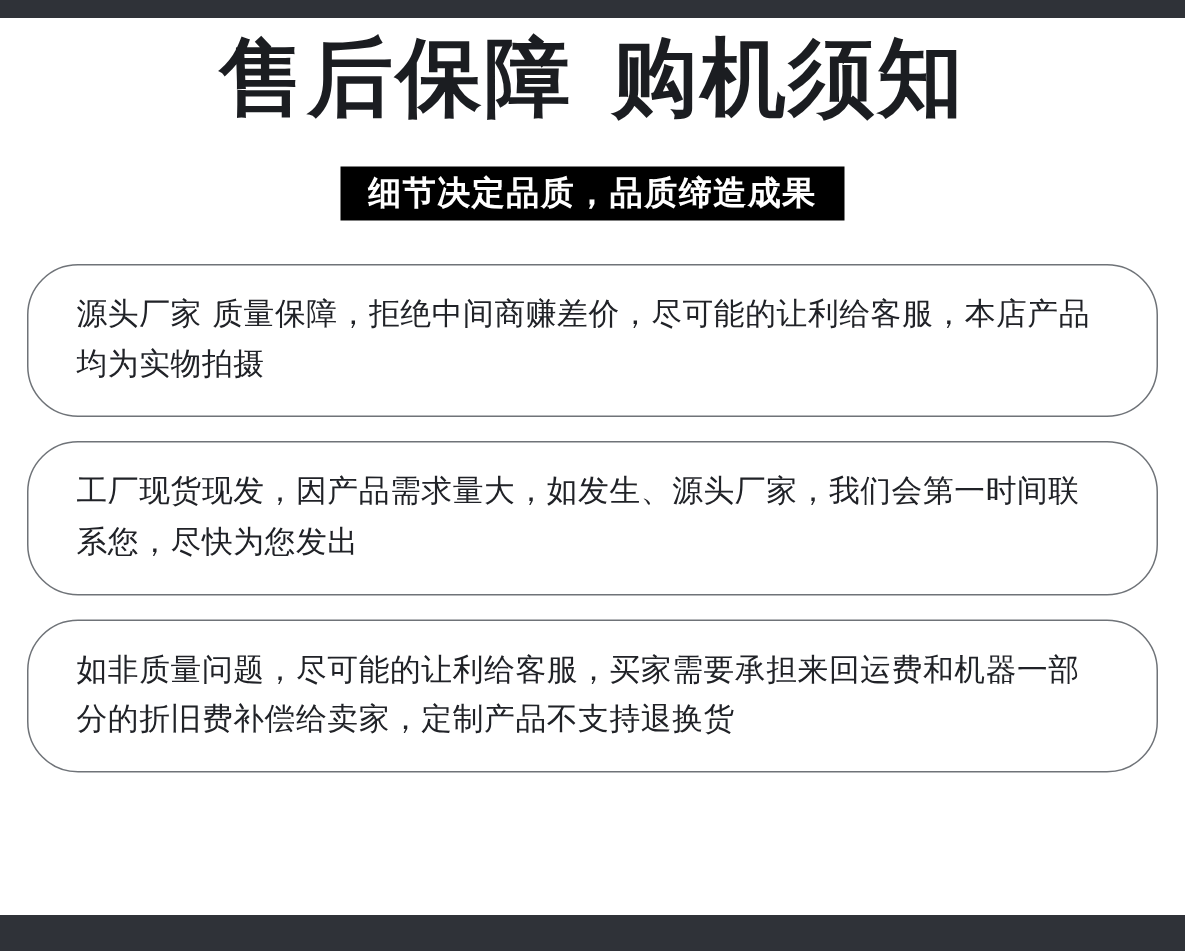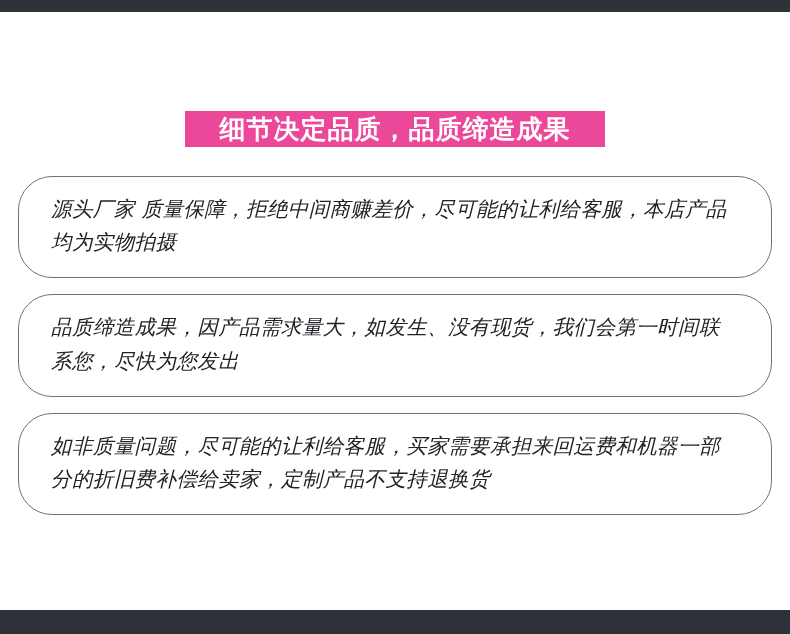--- a/index.html
+++ b/index.html
@@ -60,25 +60,25 @@
     display: inline-block;
     width: 26px;
   }
 
   
   .sub-banner {
     position: absolute;
     left: 50%;
     transform: translateX(-50%);
     top: 111px;
-    width: 420px;
+    width: 336px;
     height: 36px;
-    background: #ec4899;
+    background: #000000;
     color: #ffffff;
-    font-size: 26px;
+    font-size: 22px;
     font-weight: bold;
     letter-spacing: 1px;
     display: flex;
     align-items: center;
     justify-content: center;
     box-sizing: border-box;
   }
 
   
   .notes {
@@ -99,43 +99,45 @@
     min-height: 86px;
     display: flex;
     align-items: center;
   }
   .note-text {
     font-size: 20.5px;
     line-height: 1.62;
     color: #202227;
     letter-spacing: 0.4px;
     font-family: "DejaVu Sans", "Liberation Sans", sans-serif;
-    font-style: italic;
   }
 </style>
 </head>
 <body>
 
 <div class="page">
 
   <div class="top-band"></div>
 
+  <div class="headline">
+    <span>售后保障</span><span class="gap"></span><span>购机须知</span>
+  </div>
 
   <div class="sub-banner">
     <span>细节决定品质，品质缔造成果</span>
   </div>
 
   <div class="notes">
 
     <div class="note">
       <div class="note-text">源头厂家 质量保障，拒绝中间商赚差价，尽可能的让利给客服，本店产品均为实物拍摄</div>
     </div>
 
     <div class="note">
-      <div class="note-text">品质缔造成果，因产品需求量大，如发生、没有现货，我们会第一时间联系您，尽快为您发出</div>
+      <div class="note-text">工厂现货现发，因产品需求量大，如发生、源头厂家，我们会第一时间联系您，尽快为您发出</div>
     </div>
 
 
     <div class="note">
       <div class="note-text">如非质量问题，尽可能的让利给客服，买家需要承担来回运费和机器一部分的折旧费补偿给卖家，定制产品不支持退换货</div>
     </div>
 
   </div>
 
   <div class="bottom-band"></div>

